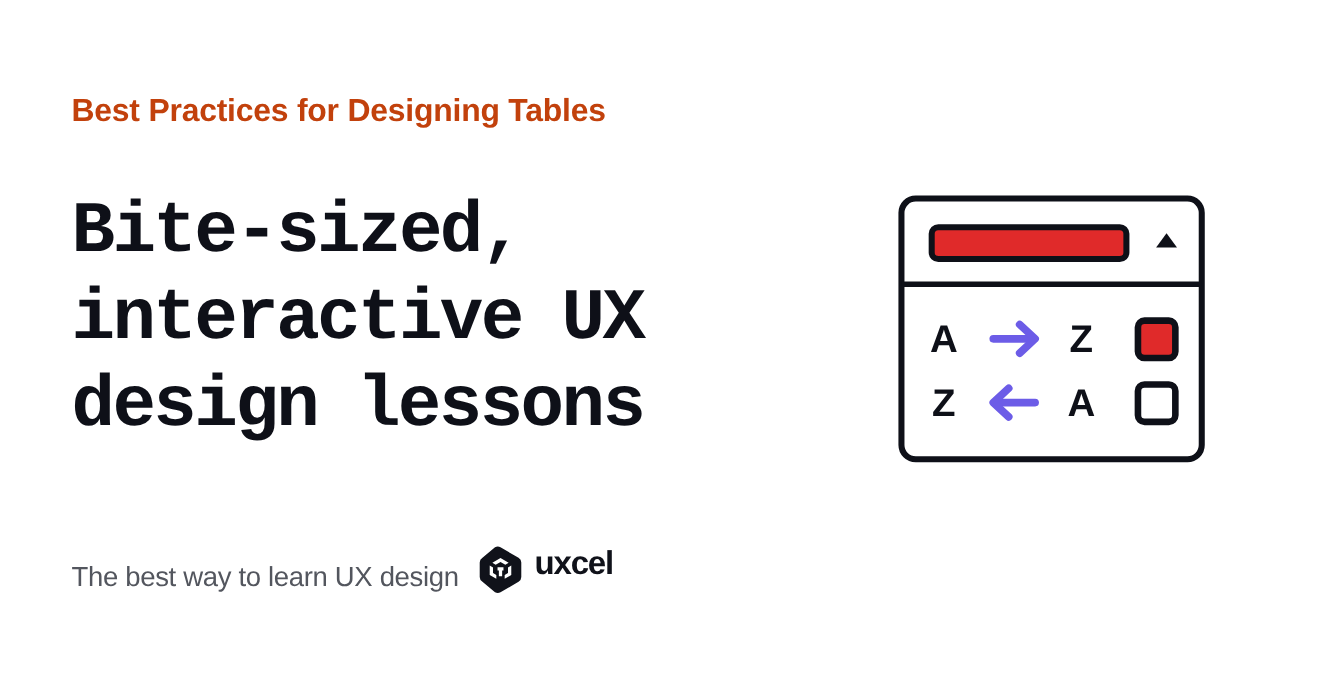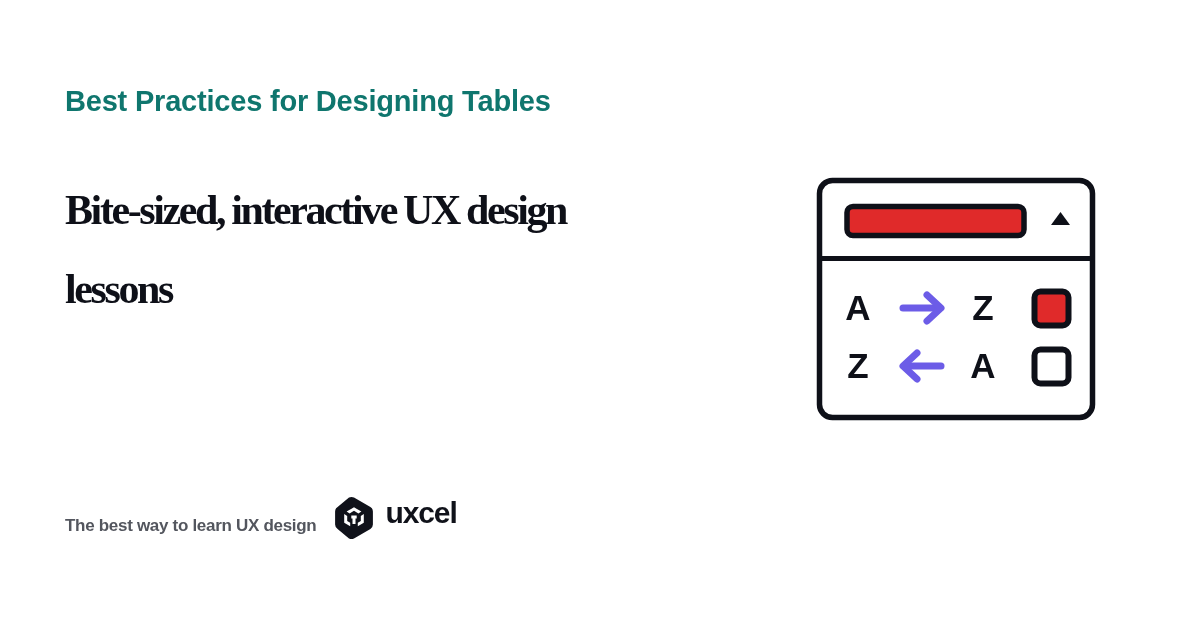--- a/index.html
+++ b/index.html
@@ -27,50 +27,50 @@
     left: 65px;
     top: 84px;
     width: 700px;
   }
 
   .eyebrow {
     font-family: "Liberation Sans", sans-serif;
     font-size: 29px;
     font-weight: 700;
     letter-spacing: -0.2px;
-    color: #0f766e;
+    color: #c2410c;
     line-height: 1.2;
     white-space: nowrap;
   }
 
   .headline {
     margin-top: 52px;
-    font-family: Liberation Serif, serif;
-    font-size: 42px;
+    font-family: Liberation Mono, monospace;
+    font-size: 66px;
     font-weight: 700;
     line-height: 79px;
     letter-spacing: -2.4px;
     color: #0e1018;
     width: 520px;
     word-spacing: -1px;
   }
 
   
   .footer {
     position: absolute;
     left: 65px;
     top: 497px;
     display: flex;
     align-items: center;
     height: 42px;
   }
   .footer-tagline {
     font-family: "Liberation Sans", sans-serif;
-    font-size: 17px;
-    font-weight: 700;
+    font-size: 25px;
+    font-weight: 400;
     color: #53565e;
     letter-spacing: -0.3px;
     white-space: nowrap;
     margin-top: 15px;
   }
   .brand {
     display: flex;
     align-items: flex-start;
     margin-left: 16px;
   }

